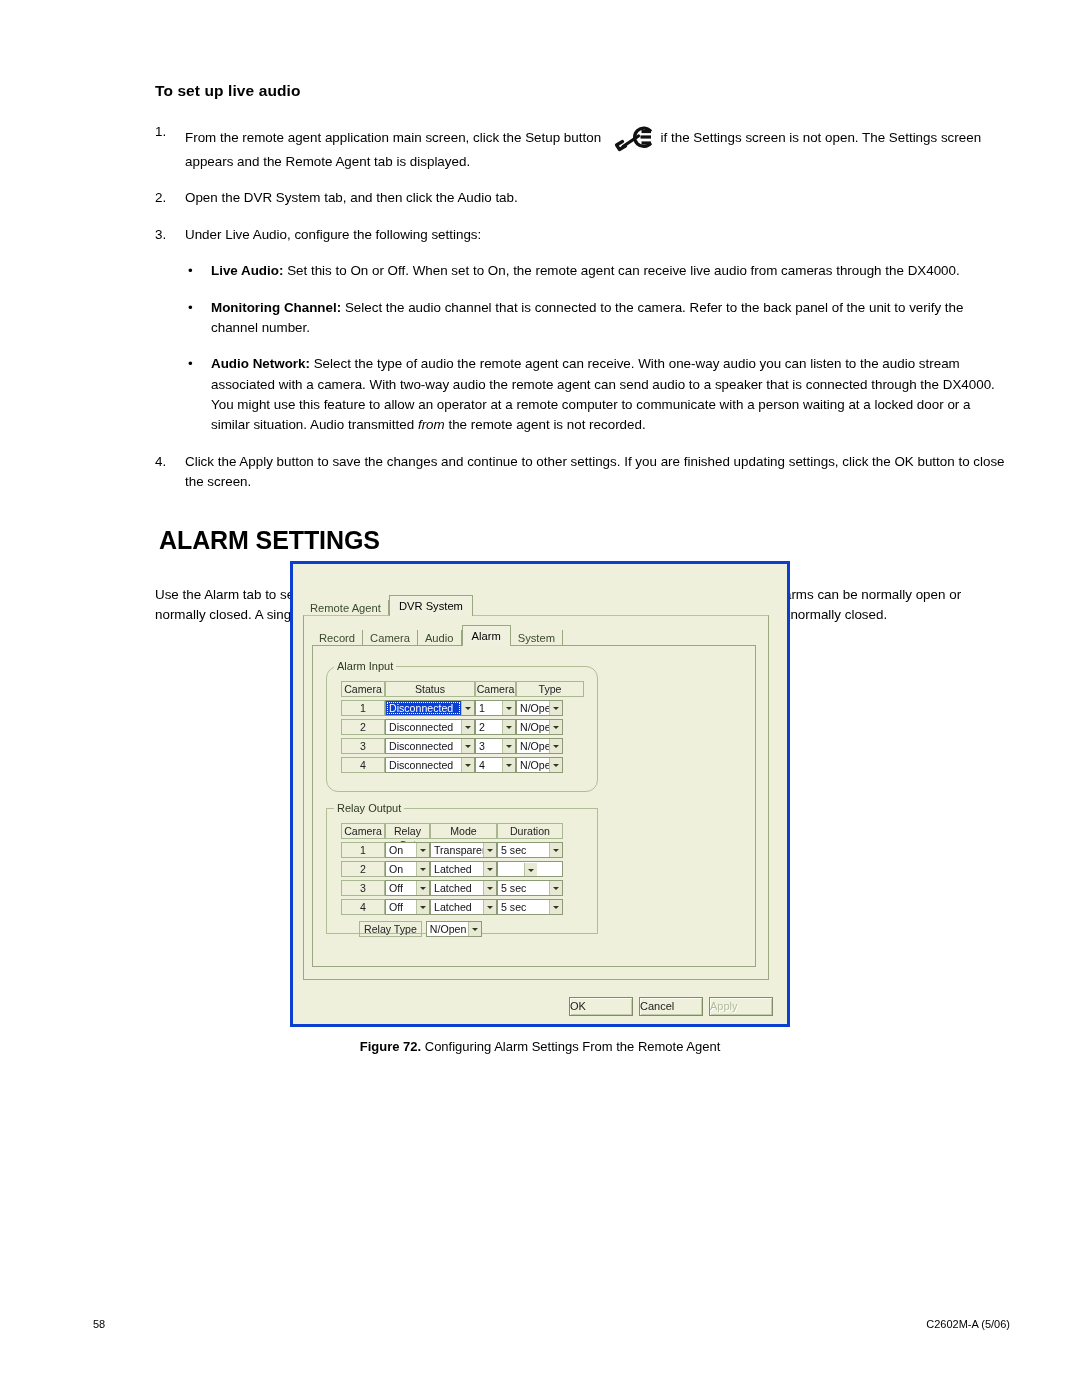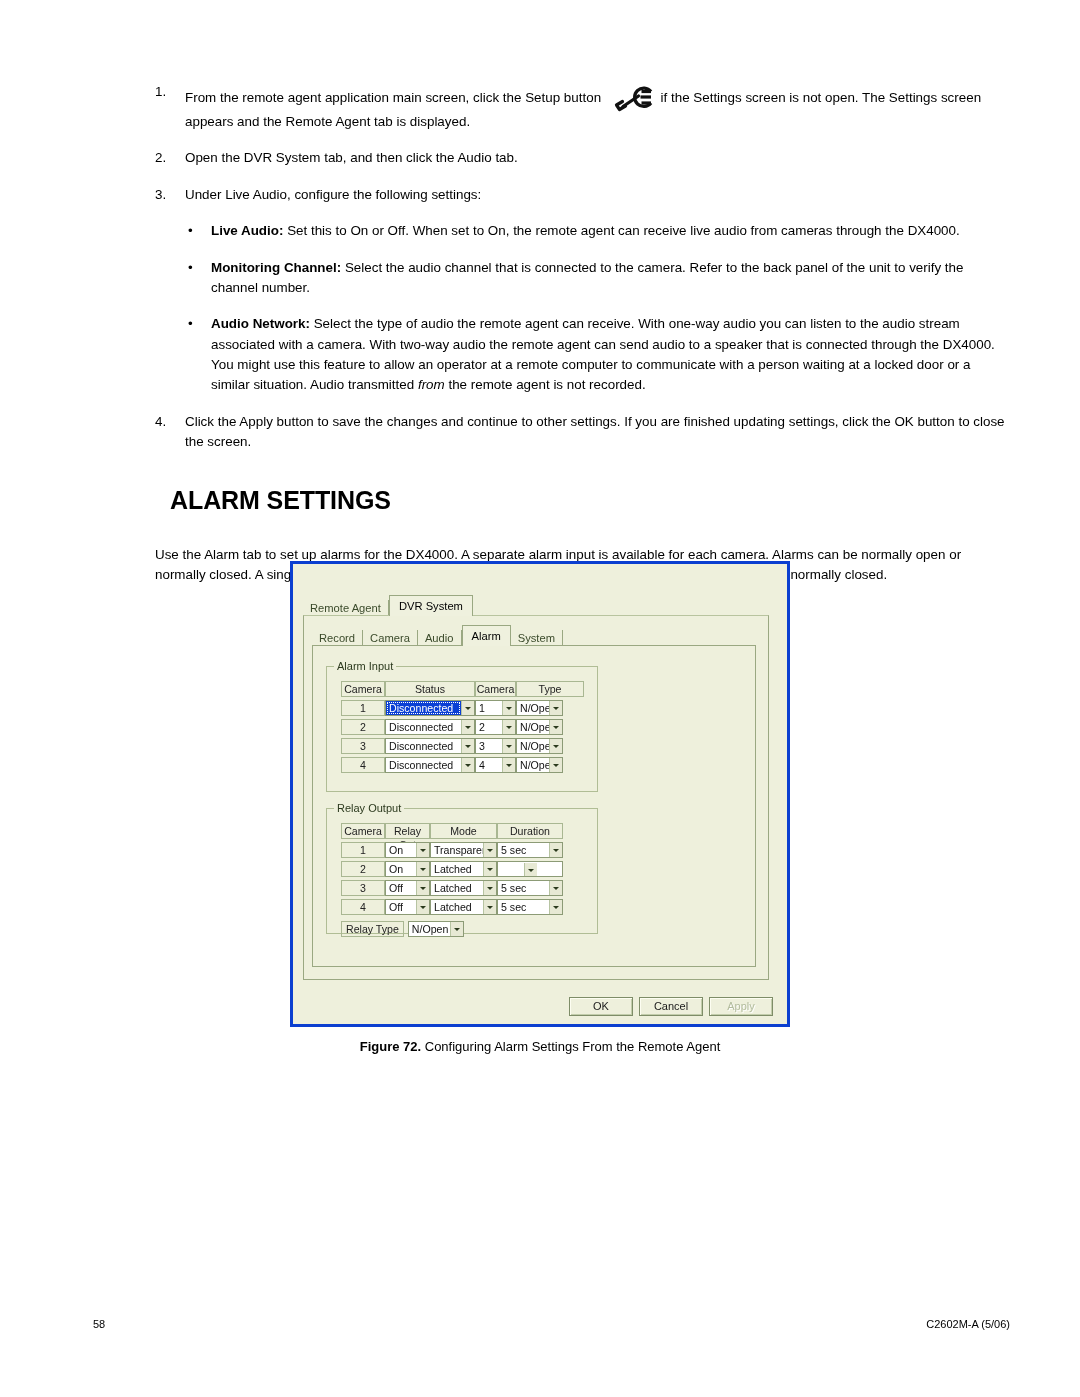--- a/index.html
+++ b/index.html
@@ -32,21 +32,21 @@
   h2.sub {
     font-size: 15.5px;
     font-weight: bold;
     margin: 0 0 22px 0;
     letter-spacing: 0.1px;
   }
 
   h1.chapter {
     font-size: 25px;
     font-weight: bold;
-    margin: 15px;
+    margin: 4px;
     letter-spacing: -0.1px;
   }
 
   .ol-item {
     display: flex;
     margin-bottom: 16px;
     font-size: 13.4px;
     line-height: 1.52;
   }
   .ol-num {
@@ -210,21 +210,21 @@
   .groupbox > .legend {
     position: absolute;
     top: -7px;
     left: 7px;
     background: #eef0dc;
     padding: 0 3px;
     font-size: 11px;
     color: #2c3a1e;
   }
 
-  #alarm-input-group { left: 13px; top: 20px; width: 272px; height: 126px; }
+  #alarm-input-group { left: 13px; top: 20px; width: 272px; height: 126px; border-radius: 12px; }
   #relay-output-group { left: 13px; top: 162px; width: 272px; height: 126px; }
 
   
   .grid { position: absolute; }
   .grid-row { display: flex; margin-bottom: 3px; }
 
   .hdr, .cellnum {
     border: 1px solid #a9b792;
     background: #eef0dc;
     font-size: 10.6px;
@@ -283,38 +283,39 @@
     align-items: center;
   }
   .relaytype-label {
     border: 1px solid #a9b792;
     font-size: 10.6px;
     height: 16px;
     line-height: 14px;
     padding: 0 4px;
     margin-right: 4px;
     color: #222;
+    margin-left: 18px;
   }
 
   
   .btnrow {
     position: absolute;
     right: 14px;
     bottom: 8px;
     display: flex;
     gap: 6px;
   }
   .btn {
     width: 64px;
     height: 19px;
     border: 1px solid #7e8d68;
     background: #eef0dc;
     font-size: 11px;
     line-height: 17px;
-    text-align: center;
+    text-align: left;
     color: #1a1a1a;
     box-shadow: inset 1px 1px 0 #fdfef2, inset -1px -1px 0 #c2cdab;
   }
   .btn.disabled { color: #b2bc9d; text-shadow: 1px 1px 0 #ffffff; }
 
   
   .caption {
     position: absolute;
     left: 0;
     top: 1039px;
@@ -338,20 +339,21 @@
     font-size: 11px;
   }
 </style>
 </head>
 <body>
 
 <div class="page">
 
   <div class="content">
 
+    <h2 class="sub">To set up live audio</h2>
 
     <div class="ol-item">
       <div class="ol-num">1.</div>
       <div class="ol-body">
         <span>From the remote agent application main screen, click the Setup button</span>
         <span class="setup-icon">
           <svg viewBox="0 0 44 30" width="44" height="30" aria-hidden="true">
             <g fill="none" stroke="#111" stroke-width="3.2">
               <path d="M40 9.5 A9.2 9.2 0 1 0 40 21" stroke-linecap="butt"></path>
               <path d="M40 15 L29.5 15" stroke-linecap="butt"></path>

